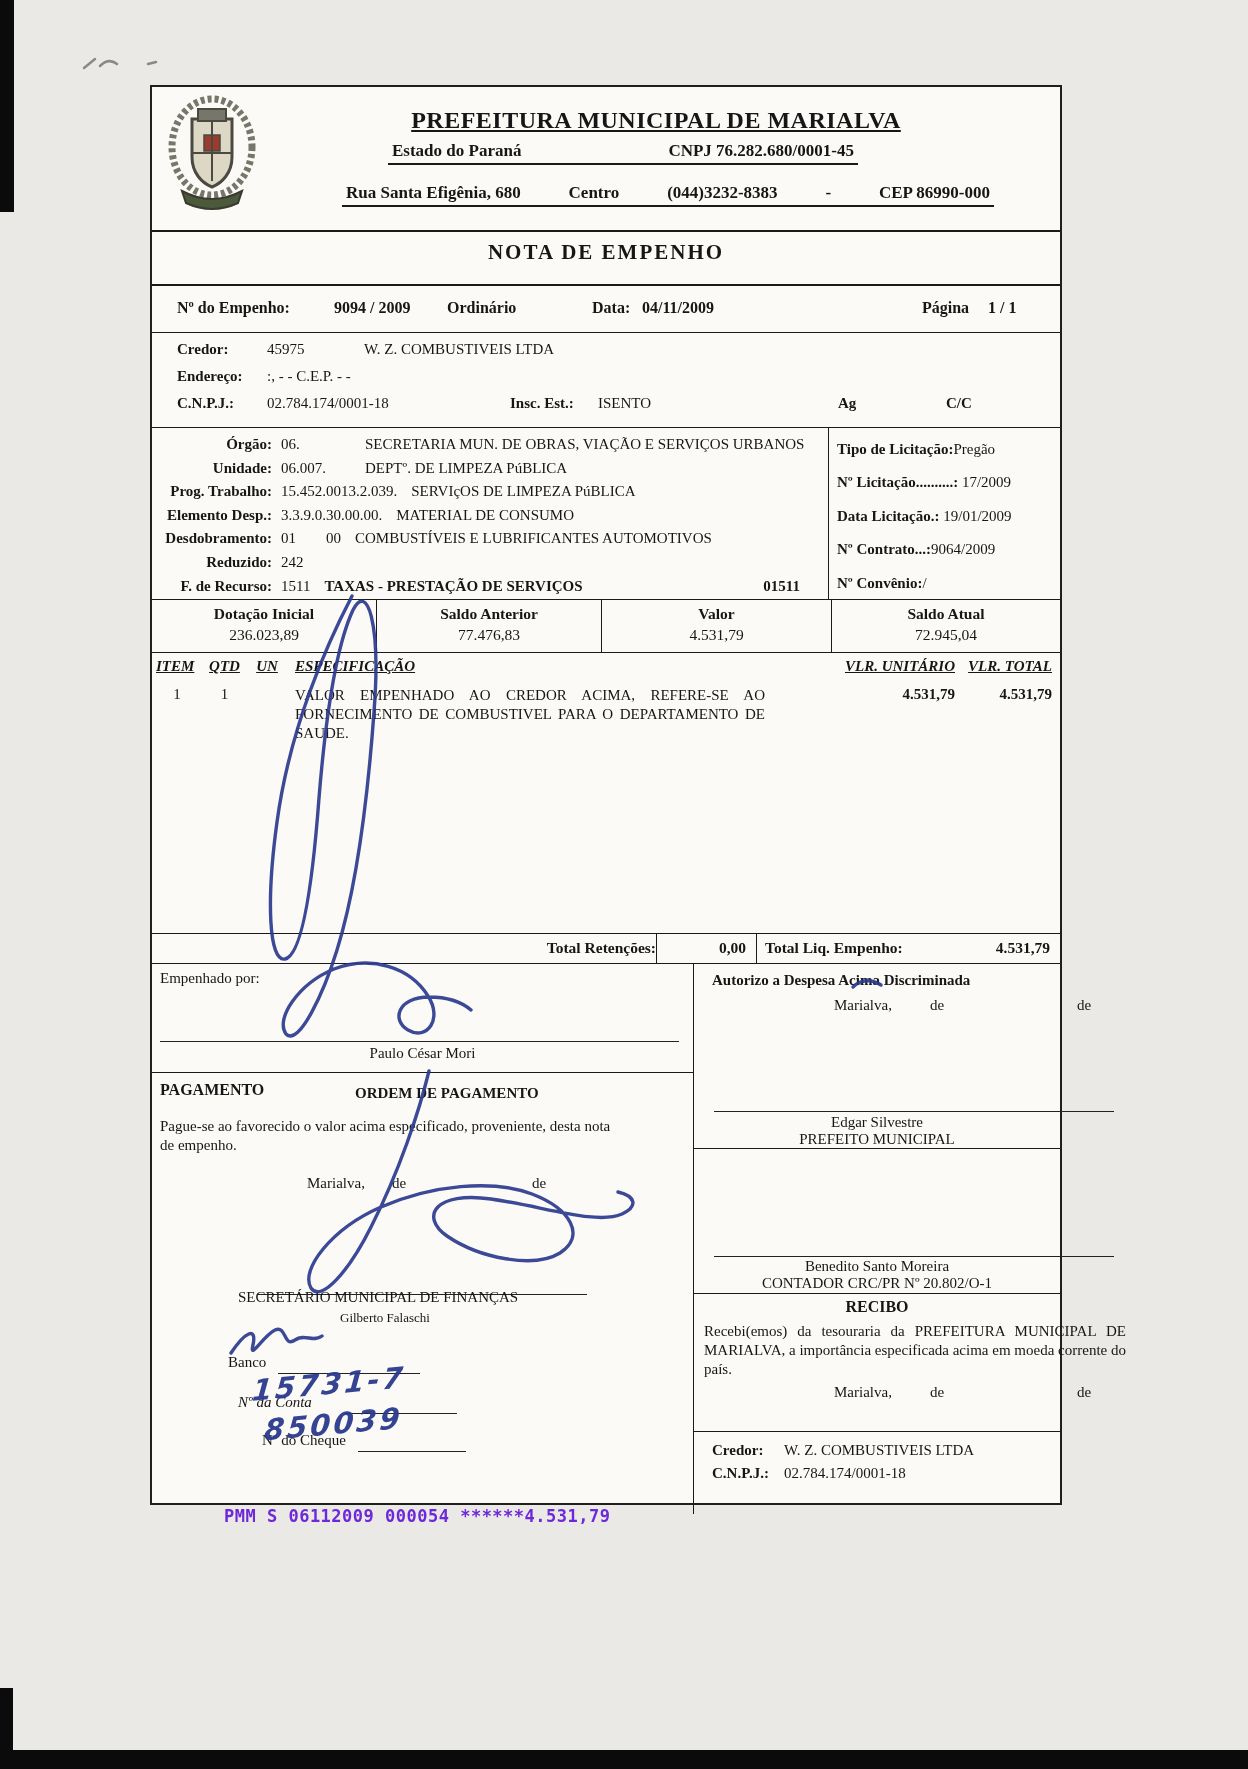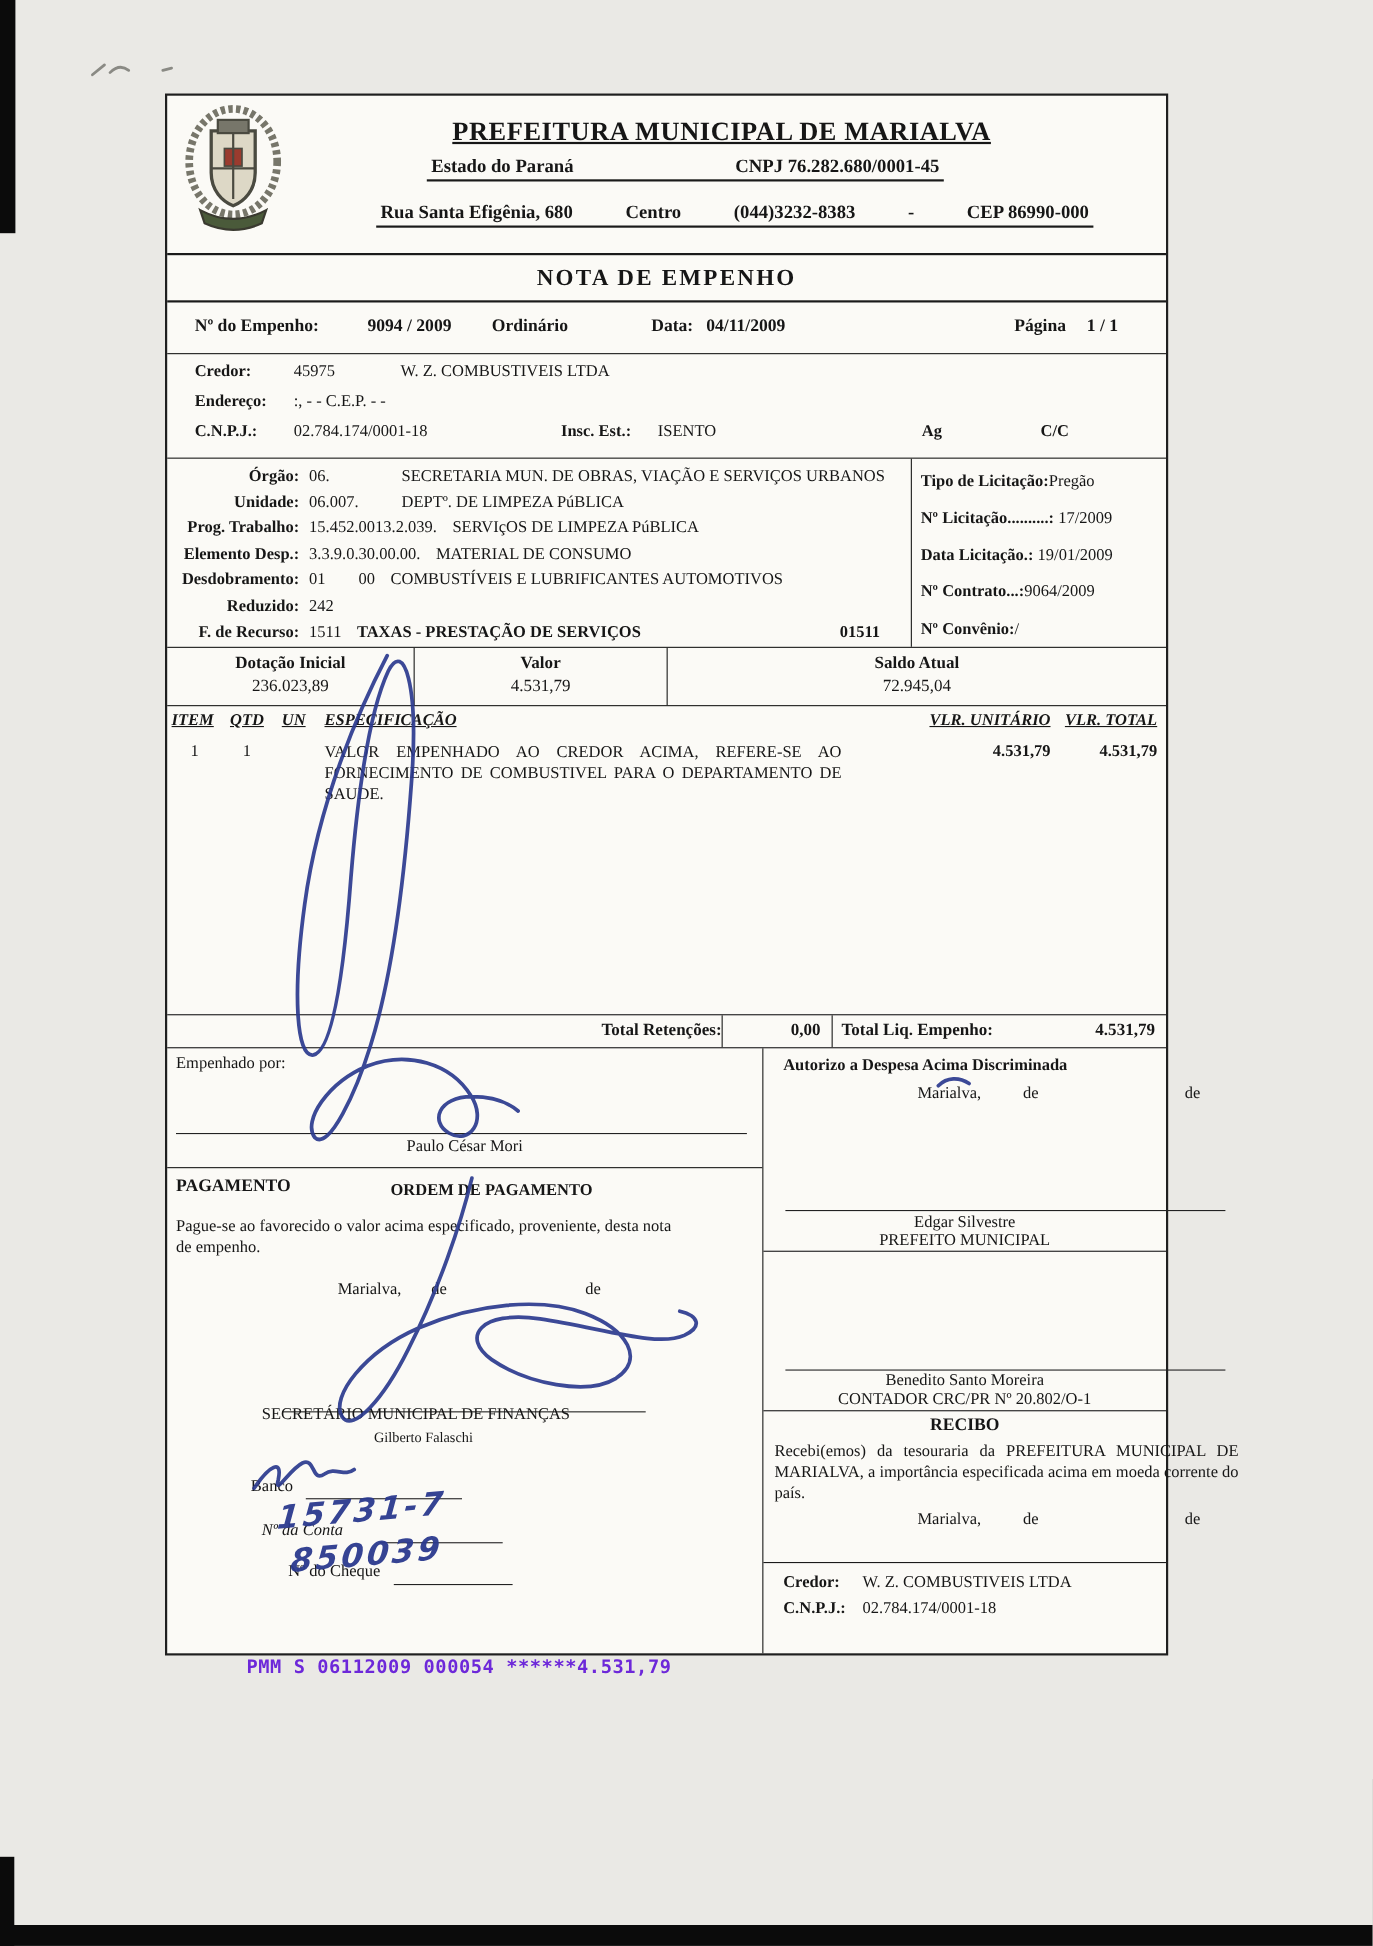--- a/index.html
+++ b/index.html
@@ -20,21 +20,21 @@
   .sec-header { position:relative; height:143px; }
   .org-title { position:absolute; left:100px; right:0; top:20px; text-align:center;
                font-size:24px; font-weight:bold; text-decoration:underline; letter-spacing:.5px; }
   .hline2 { position:absolute; left:236px; top:54px; width:470px; border-bottom:2px solid #1a1a1a;
             display:flex; justify-content:space-between; font-size:17px; font-weight:bold; padding:0 4px 2px 4px; }
   .hline3 { position:absolute; left:190px; top:96px; width:652px; border-bottom:2px solid #1a1a1a;
             display:flex; justify-content:space-between; font-size:17px; font-weight:bold; padding:0 4px 2px 4px; }
   .logo { position:absolute; left:16px; top:8px; }
 
   
-  .band { height:45px; border-top:2px solid #1a1a1a; border-bottom:2px solid #1a1a1a;
+  .band { height:56px; border-top:2px solid #1a1a1a; border-bottom:2px solid #1a1a1a;
           text-align:center; font-size:21px; font-weight:bold; line-height:41px; letter-spacing:2px; }
 
   
   .sec-emp { position:relative; height:47px; border-bottom:1.5px solid #1a1a1a; font-size:16px; }
   .sec-emp span { position:absolute; top:13px; font-weight:bold; }
 
   
   .sec-credor { position:relative; height:95px; border-bottom:1.5px solid #1a1a1a; font-size:15px; }
   .sec-credor span { position:absolute; }
 
@@ -207,20 +207,24 @@
         <div class="lic-row"><span class="b">Data Licitação.:</span><span> 19/01/2009</span></div>
         <div class="lic-row"><span class="b">Nº Contrato...:</span><span>9064/2009</span></div>
         <div class="lic-row"><span class="b">Nº Convênio:</span><span>/</span></div>
       </div>
     </div>
 
     <div class="sec-totals">
       <div class="t-cell tc1">
         <div class="b">Dotação Inicial</div>
         <div class="tv">236.023,89</div>
+      </div>
+      <div class="t-cell tc2">
+        <div class="b">Saldo Anterior</div>
+        <div class="tv">77.476,83</div>
       </div>
       <div class="t-cell tc3">
         <div class="b">Valor</div>
         <div class="tv">4.531,79</div>
       </div>
       <div class="t-cell tc4">
         <div class="b">Saldo Atual</div>
         <div class="tv">72.945,04</div>
       </div>
     </div>

